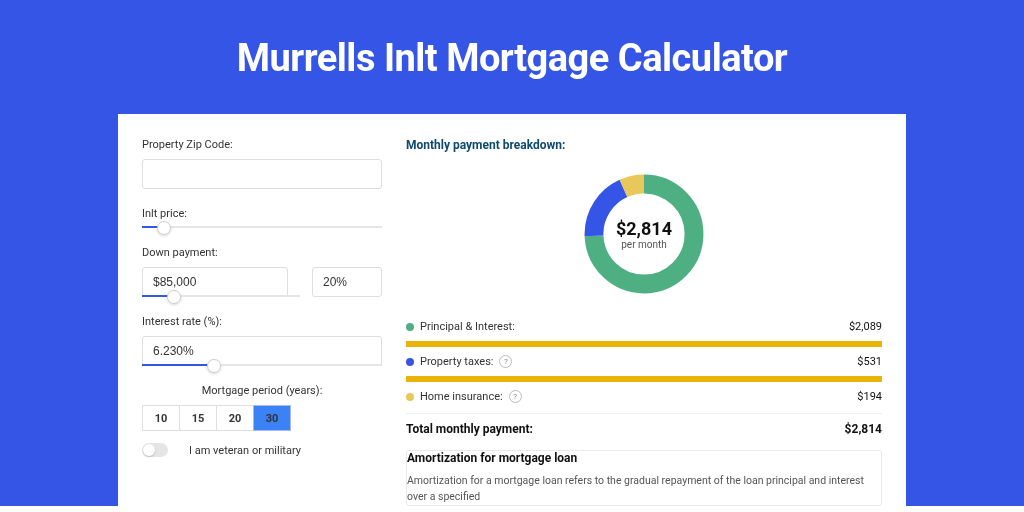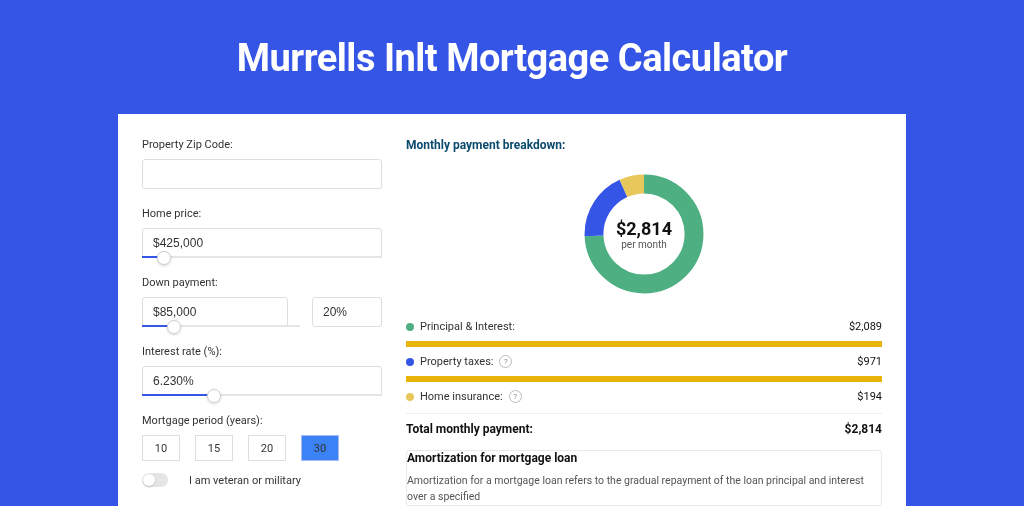--- a/index.html
+++ b/index.html
@@ -14,21 +14,21 @@
   .right{flex:1;}
   .field-label{font-size:11px;color:#333;margin-bottom:8px;}
   .text-input{width:100%;box-sizing:border-box;border:1px solid #dedede;border-radius:3px;height:30px;padding:0 10px;font-size:12px;color:#333;background:#fff;}
   .field{margin-bottom:18px;position:relative;}
   .slider-track{position:relative;height:2px;background:#e5e5e5;margin-top:-2px;}
   .slider-fill{position:absolute;left:0;top:0;height:2px;background:#3555e6;}
   .slider-thumb{position:absolute;top:-5px;width:12px;height:12px;border-radius:50%;background:#fff;border:1px solid #d0d0d0;box-shadow:0 1px 3px rgba(0,0,0,.15);transform:translateX(-50%);}
   .dp-row{display:flex;gap:24px;}
   .dp-row .dp-amount{flex:1;}
   .dp-row .dp-pct{width:70px;}
-  .period-group{display:flex;gap:16px;}
+  .period-group{display:flex;gap:0;font-weight:bold;}
   .period-btn{border:1px solid #dedede;width:36px;height:24px;font-size:11px;display:flex;align-items:center;justify-content:center;color:#333;background:#fff;cursor:pointer;}
   .period-btn.active{background:#3b82f6;border-color:#a8b8f5;}
   .period-btn + .period-btn{margin-left:-1px;}
   .toggle-row{display:flex;align-items:center;gap:21px;margin-top:12px;}
   .toggle{width:26px;height:14px;border-radius:7px;background:#e5e5e5;position:relative;cursor:pointer;}
   .toggle::after{content:'';position:absolute;left:1px;top:1px;width:12px;height:12px;border-radius:50%;background:#fff;box-shadow:0 1px 2px rgba(0,0,0,.2);}
   .toggle-label{font-size:11px;color:#333;}
   .breakdown-title{font-size:12px;font-weight:700;color:#0c4a6e;margin-bottom:10px;}
   .donut-wrap{display:flex;justify-content:center;padding:6px 0 12px 0;}
   .donut{position:relative;width:132px;height:132px;}
@@ -60,22 +60,21 @@
       <div class="cols">
 
         <div class="left">
 
           <div class="field">
             <div class="field-label">Property Zip Code:</div>
             <input class="text-input" type="text" value="" style="">
           </div>
 
           <div class="field">
-            <div class="field-label">Home price:</div>
-            <input class="text-input" type="text" value="$425,000" style="">
+            <div class="field-label">Inlt price:</div>
             <div class="slider-track">
               <div class="slider-fill" id="hp-fill" style="width: 9%;"></div>
               <div class="slider-thumb" id="hp-thumb" style="left: 9%;"></div>
             </div>
           </div>
 
           <div class="field">
             <div class="field-label">Down payment:</div>
             <div class="dp-row">
               <input class="text-input dp-amount" type="text" value="$85,000" style="">
@@ -89,21 +88,21 @@
 
           <div class="field">
             <div class="field-label">Interest rate (%):</div>
             <input class="text-input" type="text" value="6.230%" style="">
             <div class="slider-track">
               <div class="slider-fill" id="ir-fill" style="width: 30%;"></div>
               <div class="slider-thumb" id="ir-thumb" style="left: 30%;"></div>
             </div>
           </div>
 
-          <div class="field" style="margin-bottom:10px;">
+          <div class="field" style="margin-bottom:10px;text-align:center;">
             <div class="field-label">Mortgage period (years):</div>
             <div class="period-group" id="period-group">
                 <div class="period-btn">10</div>
                 <div class="period-btn">15</div>
                 <div class="period-btn">20</div>
                 <div class="period-btn active">30</div>
               </div>
           </div>
 
           <div class="toggle-row">
@@ -137,21 +136,21 @@
                   <span class="legend-label">Principal &amp; Interest:</span>
                 </div>
                 <span class="legend-value">$2,089</span>
               </div>
               <div class="legend-row">
                 <div class="legend-left">
                   <span class="dot" style="background:#3555e6"></span>
                   <span class="legend-label">Property taxes:</span> 
                   <span class="help-ico">?</span>
                 </div>
-                <span class="legend-value">$971</span>
+                <span class="legend-value">$531</span>
               </div>
               <div class="legend-row">
                 <div class="legend-left">
                   <span class="dot" style="background:#e8c85a"></span>
                   <span class="legend-label">Home insurance:</span> 
                   <span class="help-ico">?</span>
                 </div>
                 <span class="legend-value">$194</span>
               </div>
             </div>

